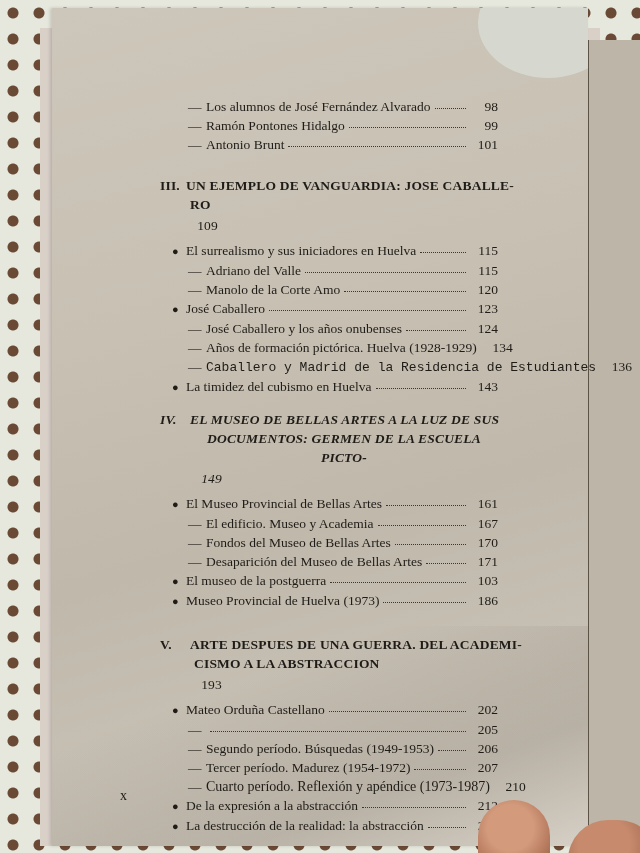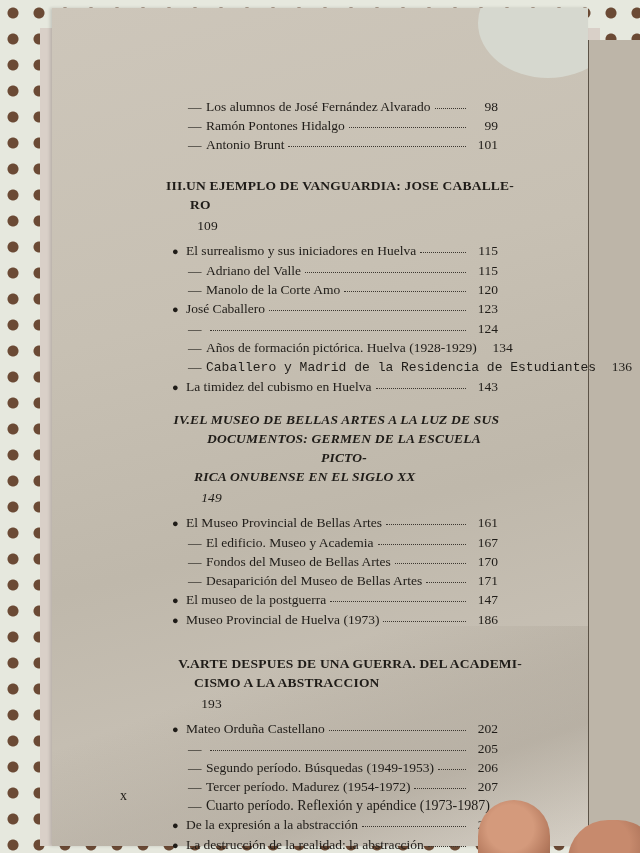--- a/index.html
+++ b/index.html
@@ -74,21 +74,21 @@
     .row .page-num { flex: 0 0 auto; width: 28px; text-align: right; }
 
     .lvl-dash { padding-left: 28px; }
     .lvl-dash .marker { width: 18px; }
     .lvl-bullet { padding-left: 12px; }
     .lvl-bullet .marker { width: 14px; font-size: 11px; }
     .lvl-subdash { padding-left: 28px; }
     .lvl-subdash .marker { width: 18px; }
 
     .chapter { margin-top: 18px; margin-bottom: 6px; font-weight: bold; font-size: 13.5px; letter-spacing: 0.2px; }
-    .chapter .ch-line { display: flex; white-space: nowrap; text-align: right; }
+    .chapter .ch-line { display: flex; white-space: nowrap; }
     .chapter .ch-num { flex: 0 0 26px; }
     .chapter .cont { padding-left: 26px; text-align: center; }
     .chapter .row { padding-left: 26px; font-weight: bold; flex-direction: column; }
     .chapter .row .page-num { font-weight: normal; }
     .chapter.iv .ch-num, .chapter.v .ch-num { flex-basis: 30px; }
     .chapter.iv .cont, .chapter.iv .row, .chapter.v .cont, .chapter.v .row { padding-left: 30px; }
 
     .folio {
       position: absolute; left: 120px; top: 788px; font-size: 14px; color: #1f1c18;
     }
@@ -154,20 +154,21 @@
       <span class="page-num">120</span>
     </div>
     <div class="row lvl-bullet">
       <span class="marker">●</span>
       <span class="label">José Caballero</span>
       <span class="dots"></span>
       <span class="page-num">123</span>
     </div>
     <div class="row lvl-subdash">
       <span class="marker">—</span>
+      <span class="label">José Caballero y los años onubenses</span>
       <span class="dots"></span>
       <span class="page-num">124</span>
     </div>
     <div class="row lvl-subdash">
       <span class="marker">—</span>
       <span class="label">Años de formación pictórica. Huelva (1928-1929)</span>
       <span class="dots none"></span>
       <span class="page-num">134</span>
     </div>
     <div class="row lvl-subdash">
@@ -184,21 +185,20 @@
     </div>
   </div>
 
   <div class="chapter iv" style="margin-top:13px;font-style:italic;">
     <div class="ch-line">
       <span class="ch-num">IV.</span>
       <span>EL MUSEO DE BELLAS ARTES A LA LUZ DE SUS</span>
     </div>
     <div class="cont">DOCUMENTOS: GERMEN DE LA ESCUELA PICTO-</div>
     <div class="row">
-      <span class="label">RICA ONUBENSE EN EL SIGLO XX</span>
       <span class="dots"></span>
       <span class="page-num">149</span>
     </div>
   </div>
   <div>
     <div class="row lvl-bullet">
       <span class="marker">●</span>
       <span class="label">El Museo Provincial de Bellas Artes</span>
       <span class="dots"></span>
       <span class="page-num">161</span>
@@ -218,21 +218,21 @@
     <div class="row lvl-subdash">
       <span class="marker">—</span>
       <span class="label">Desaparición del Museo de Bellas Artes</span>
       <span class="dots"></span>
       <span class="page-num">171</span>
     </div>
     <div class="row lvl-bullet">
       <span class="marker">●</span>
       <span class="label">El museo de la postguerra</span>
       <span class="dots"></span>
-      <span class="page-num">147</span>
+      <span class="page-num">103</span>
     </div>
     <div class="row lvl-bullet">
       <span class="marker">●</span>
       <span class="label">Museo Provincial de Huelva (1973)</span>
       <span class="dots"></span>
       <span class="page-num">186</span>
     </div>
   </div>
 
   <div class="chapter v" style="margin-top:24px;">

